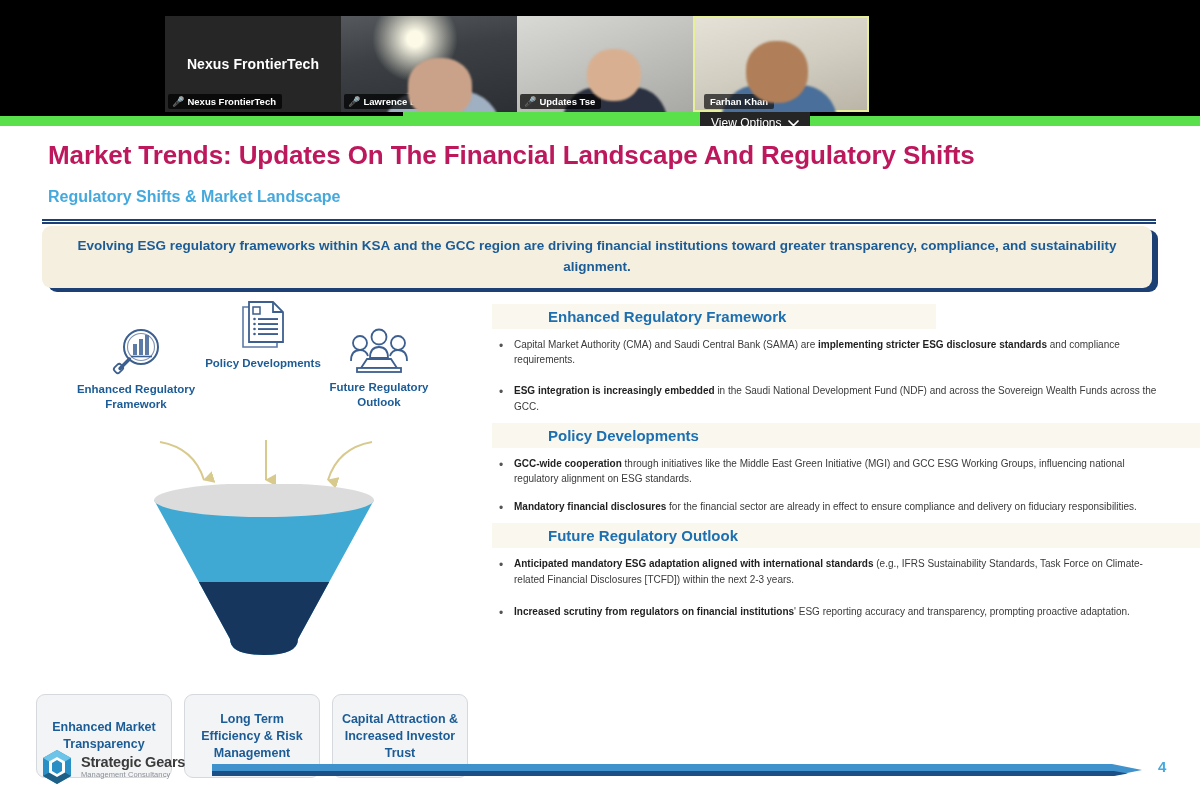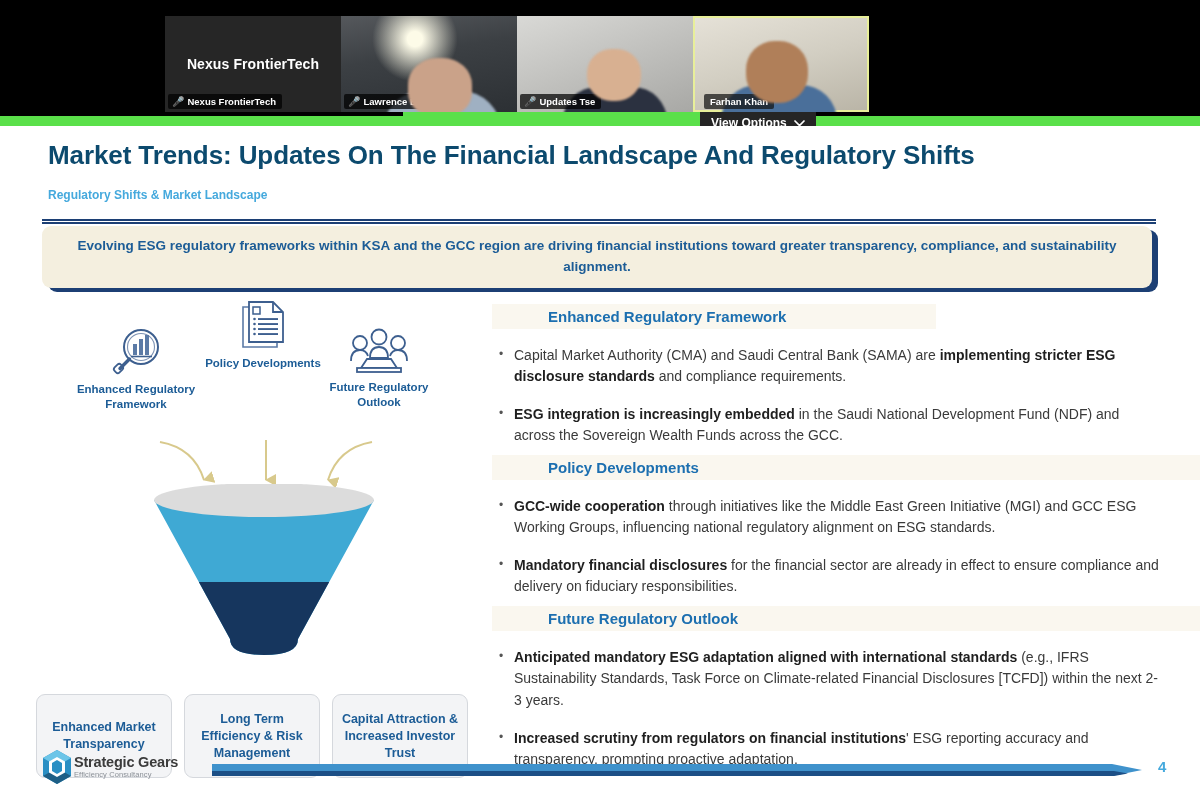--- a/index.html
+++ b/index.html
@@ -47,32 +47,32 @@
   .viewing-pill{
     position:absolute;left:403px;top:112px;height:22px;background:#5ae04a;color:#111111;
     display:flex;align-items:center;gap:7px;padding:12px 10px;font-size:11.5px;font-weight:700;
     white-space:nowrap;
   }
   .rec-wrap{display:flex;align-items:center;gap:4px;margin-left:28px;}
   .rec-dot{width:7px;height:7px;border-radius:50%;background:#8a8a8a;display:inline-block;}
   .rec-label{font-size:9.5px;font-weight:700;color:#222;letter-spacing:.4px;}
   .view-options{
     position:absolute;left:700px;top:112px;height:22px;background:#252525;color:#ffffff;
-    display:flex;align-items:center;gap:7px;padding:0 11px;font-size:12px;font-weight:700;
+    display:flex;align-items:center;gap:7px;padding:0 11px;font-size:12px;font-weight:400;
     white-space:nowrap;
   }
 
   
   .slide{position:absolute;left:0;top:126px;width:1200px;height:674px;background:#ffffff;}
   .slide-title{
-    position:absolute;left:48px;top:14px;font-size:26px;font-weight:700;color:#0c4a6e;
+    position:absolute;left:48px;top:14px;font-size:26px;font-weight:700;color:#be185d;
     letter-spacing:-.1px;
   }
   .slide-subtitle{
-    position:absolute;left:48px;top:62px;font-size:12px;font-weight:700;color:#45a9dd;
+    position:absolute;left:48px;top:62px;font-size:16px;font-weight:700;color:#45a9dd;
   }
   .rule{position:absolute;left:42px;top:93px;width:1114px;height:5px;}
   .rule .r1{position:absolute;left:0;top:0;width:100%;height:2px;background:#1c3f74;}
   .rule .r2{position:absolute;left:0;top:3px;width:100%;height:2px;background:#1c3f74;}
 
   .callout-shadow{
     position:absolute;left:48px;top:104px;width:1110px;height:62px;
     background:#1c3f74;border-radius:9px;
   }
   .callout{
@@ -112,34 +112,34 @@
   
   .right-col{position:absolute;left:492px;top:178px;width:668px;}
   .sec-head{
     background:#faf7ef;padding:4px 0 4px 56px;font-size:15px;font-weight:700;color:#1c6fb0;
     margin-bottom:6px;
   }
   .sec-head.w1{width:388px;}
   .sec-head.w2{width:668px;}
   .bullets{margin:0 0 4px 0;padding:0;list-style:none;}
   .bullets li{
-    position:relative;padding-left:22px;margin:16px 0 13px 0;
-    font-size:14px;line-height:1.52;color:#3a3a3a;
+    position:relative;padding-left:22px;margin:8px 0 13px 0;
+    font-size:10px;line-height:1.52;color:#3a3a3a;
   }
   .bullets li:last-child{margin-bottom:9px;}
   .bullets li::before{
     content:"\2022";position:absolute;left:7px;top:0;color:#555;font-size:12px;
   }
   .bullets b{color:#1f1f1f;font-weight:700;}
   .g1 li{margin-bottom:16px;}
   .g3 li{margin-bottom:17px;}
 
   
   .footer{position:absolute;left:0;top:618px;width:1200px;height:56px;}
-  .logo{position:absolute;left:40px;top:4px;display:flex;align-items:center;}
+  .logo{position:absolute;left:40px;top:4px;display:flex;align-items:center;gap:7px;}
   .logo-text{line-height:1.05;}
   .logo-main{font-size:14.5px;font-weight:700;color:#3b3b3b;letter-spacing:-.2px;}
   .logo-sub{font-size:7.5px;color:#8a8f96;letter-spacing:.1px;margin-top:1px;}
   .bar-wrap{position:absolute;left:212px;top:18px;width:930px;height:16px;}
   .page-num{position:absolute;left:1158px;top:14px;font-size:15px;color:#45a9dd;font-weight:600;}
 </style>
 </head>
 <body>
 
 <div class="screen">
@@ -325,21 +325,21 @@
       <div class="logo">
         <svg width="34" height="38" viewBox="0 0 34 38">
           <path d="M17 2 L31 10 L31 28 L17 36 L3 28 L3 10 z" fill="#2a8fc4"></path>
           <path d="M17 2 L31 10 L17 18 L3 10 z" fill="#6cc5e8"></path>
           <path d="M17 36 L3 28 L17 20 L31 28 z" fill="#1e5f86"></path>
           <path d="M17 9 L25 13.5 L25 24.5 L17 29 L9 24.5 L9 13.5 z" fill="#ffffff"></path>
           <path d="M17 12 L22 15 L22 23 L17 26 L12 23 L12 15 z" fill="#2a8fc4"></path>
         </svg>
         <div class="logo-text">
           <div class="logo-main">Strategic Gears</div>
-          <div class="logo-sub">Efficiency Consultancy</div>
+          <div class="logo-sub">Management Consultancy</div>
         </div>
       </div>
       <div class="bar-wrap">
         <svg width="930" height="16" viewBox="0 0 930 16" preserveAspectRatio="none">
           <path d="M0 2 L900 2 L930 8 L900 14 L0 14 z" fill="#3f92cc"></path>
           <path d="M0 9 L902 9 L916 11.6 L902 14 L0 14 z" fill="#1c4f86"></path>
         </svg>
       </div>
       <div class="page-num">4</div>
     </div>

